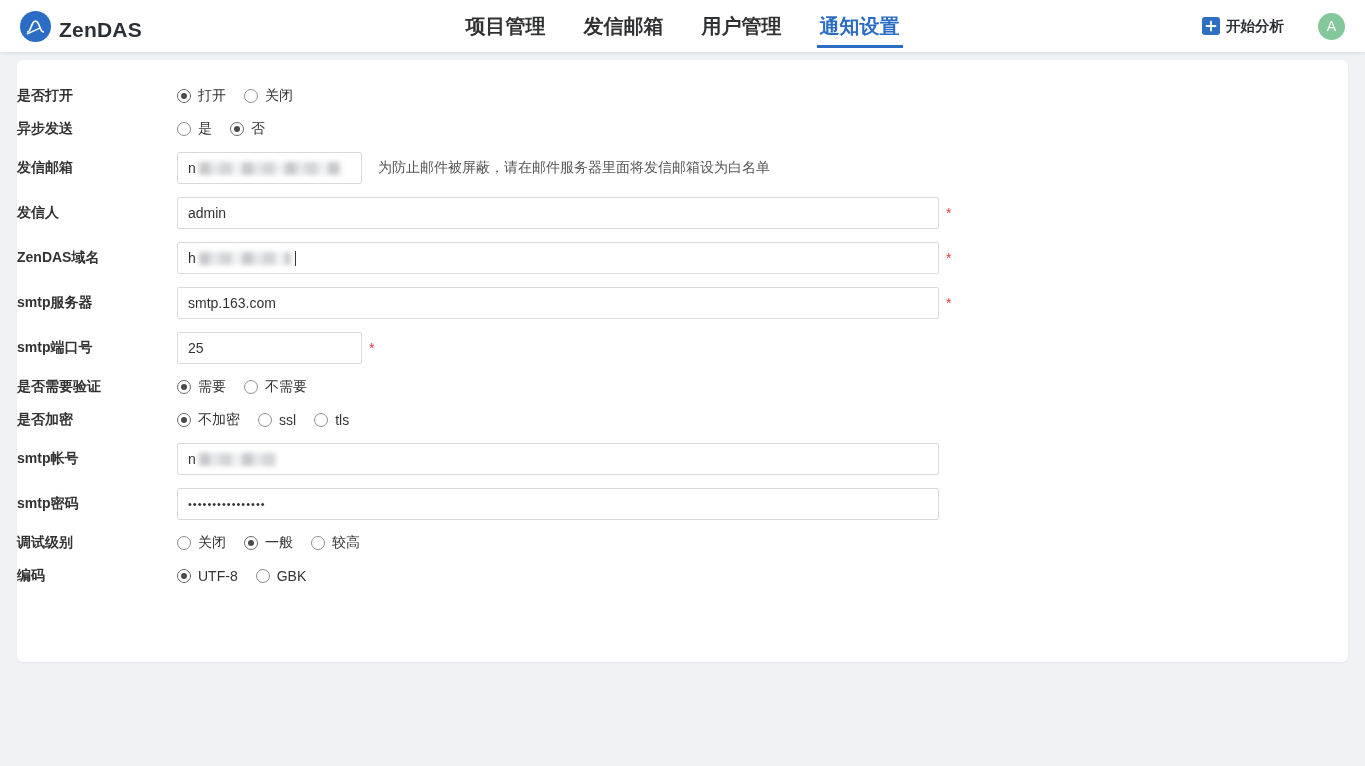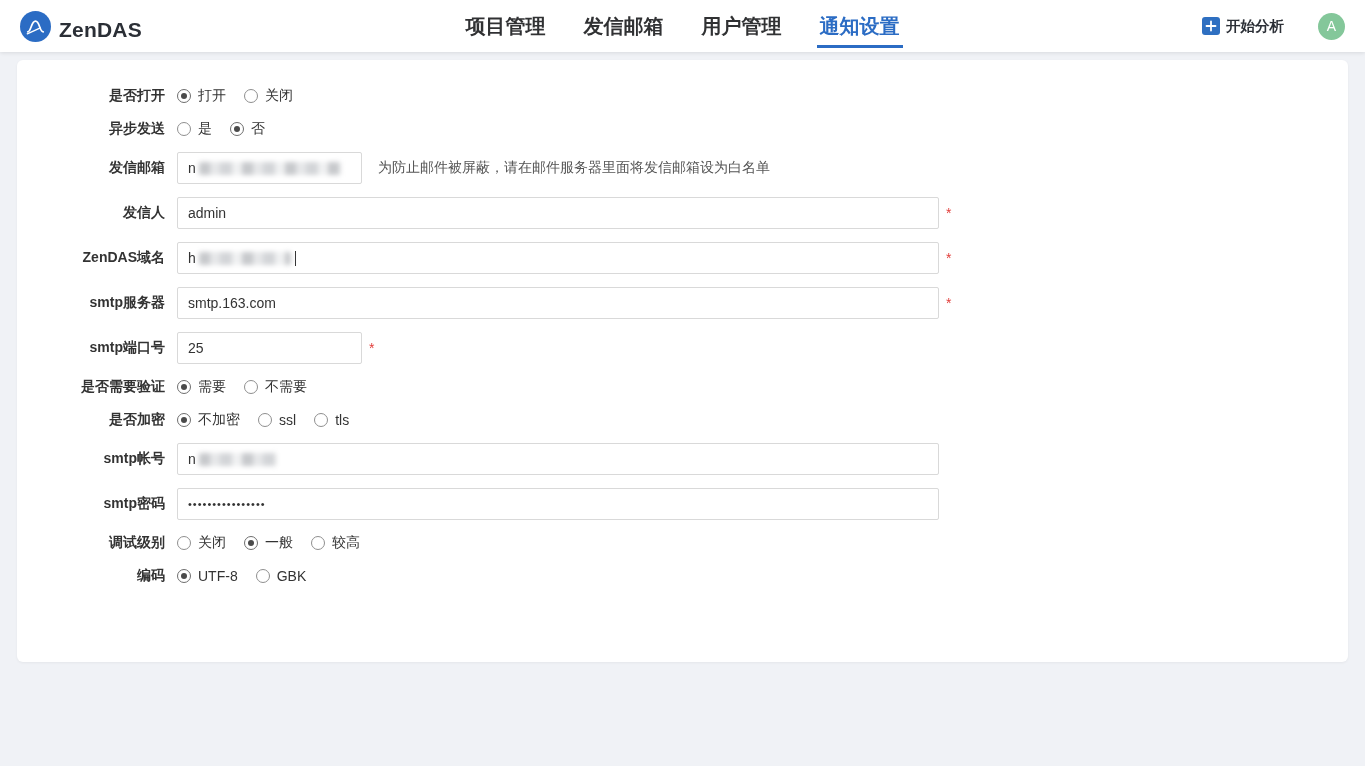--- a/index.html
+++ b/index.html
@@ -82,21 +82,20 @@
     box-shadow: 0 1px 3px rgba(0,0,0,0.05);
     padding-top: 26px;
   }
   .form-row {
     display: flex;
     align-items: center;
     margin-bottom: 13px;
   }
   .form-label {
     width: 148px;
-    text-align: right;
     font-weight: 700;
     color: #333;
     margin-right: 12px;
     flex: none;
   }
   .radio-row { height: 20px; }
   .input-row { height: 32px; }
   .radio-group { display: flex; align-items: center; gap: 18px; }
   .radio-option { display: flex; align-items: center; gap: 7px; cursor: pointer; }
   .radio-circle {

